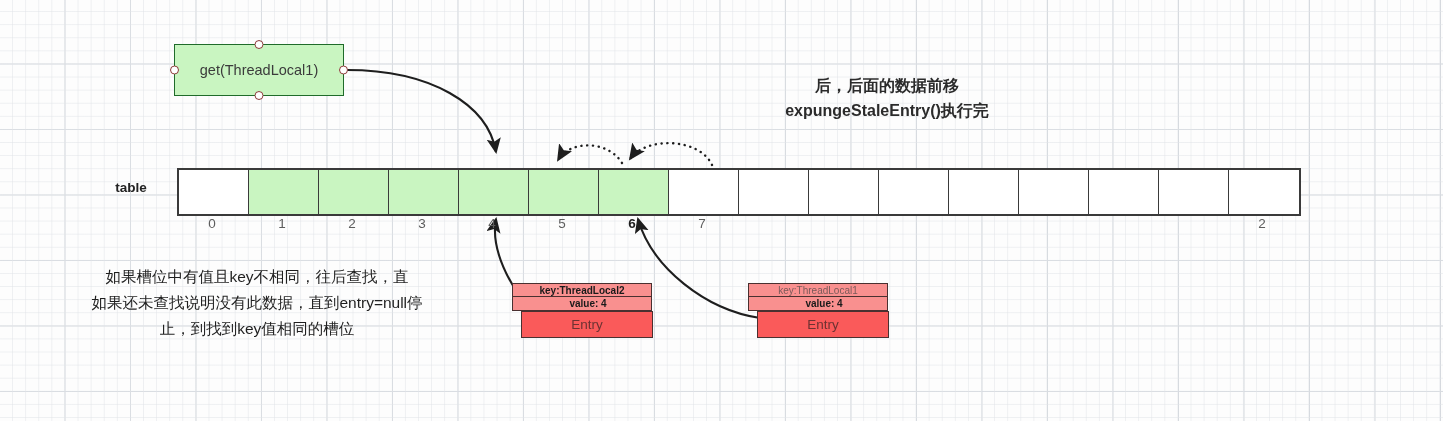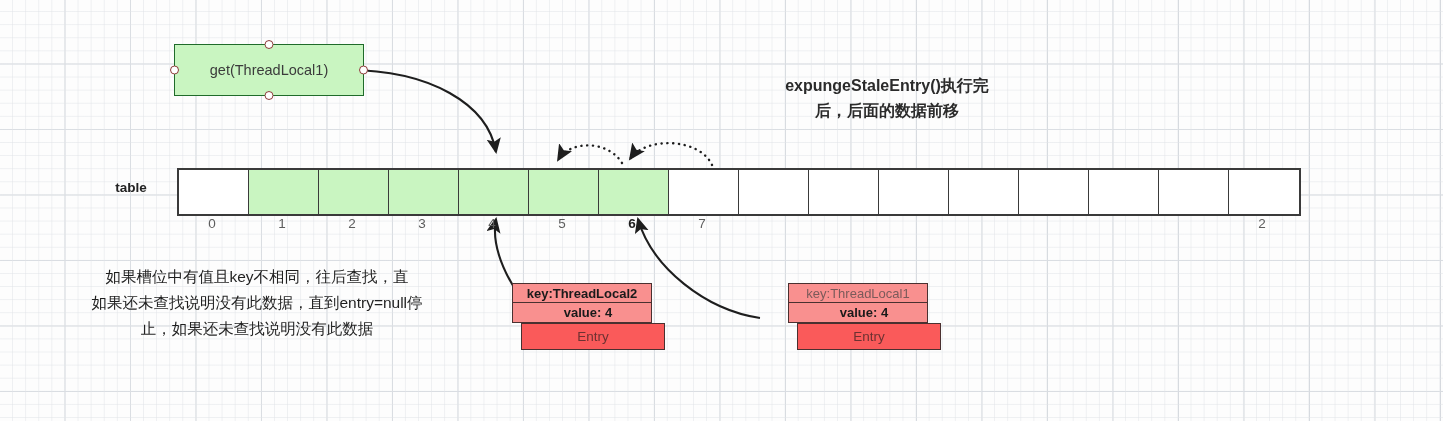--- a/index.html
+++ b/index.html
@@ -35,21 +35,21 @@
     left: 0; top: 0;
     width: 1443px; height: 421px;
     pointer-events: none;
   }
 
   
   .callbox {
     position: absolute;
     left: 174px;
     top: 44px;
-    width: 190px;
+    width: 170px;
     height: 52px;
     background: #c9f5c1;
     border: 1.6px solid #1f6b2a;
     box-sizing: border-box;
     display: flex;
     align-items: center;
     justify-content: center;
   }
   .callbox-label {
     font-size: 14.5px;
@@ -147,45 +147,45 @@
 
   
   .entry-card {
     position: absolute;
   }
   .entry-kv {
     width: 140px;
     box-sizing: border-box;
     background: #f9908f;
     border: 1.6px solid #4a3030;
-    height: 20px;
+    height: 14px;
     display: flex;
     align-items: center;
     justify-content: center;
-    font-size: 13px;
+    font-size: 10px;
   }
   .entry-kv.row2 { border-top: none; padding-left: 12px; }
   .entry-key       { font-weight: bold; color: #1a1a1a; }
   .entry-key.muted { font-weight: normal; color: #7b5a5a; }
   .entry-val       { font-weight: bold; color: #1a1a1a; }
   .entry-foot {
-    width: 144px;
+    width: 132px;
     margin-left: 9px;
     box-sizing: border-box;
     background: #fa5a5a;
     border: 1.6px solid #4a3030;
     height: 27px;
     display: flex;
     align-items: center;
     justify-content: center;
     font-size: 13.5px;
     color: #6d3232;
   }
   #card-a { left: 512px; top: 283px; }
-  #card-b { left: 788px; top: 283px; }
+  #card-b { left: 748px; top: 283px; }
 </style>
 </head>
 <body>
 
 <div id="canvas">
 
   <svg id="wires" viewBox="0 0 1443 421" xmlns="http://www.w3.org/2000/svg">
     <defs>
       <marker id="solidHead" markerWidth="10" markerHeight="10" refX="6.5" refY="3.4" orient="auto" markerUnits="strokeWidth">
         <path d="M0,0 L7.5,3.4 L0,6.8 L1.6,3.4 z" fill="#1e1e1e"></path>
@@ -208,22 +208,22 @@
 
   <div class="callbox">
     <span class="handle h-left"></span>
     <span class="handle h-right"></span>
     <span class="handle h-top"></span>
     <span class="handle h-bottom"></span>
     <span class="callbox-label">get(ThreadLocal1)</span>
   </div>
 
   <div class="headline">
+    <div>后，后面的数据前移</div>
     <div>expungeStaleEntry()执行完</div>
-    <div>后，后面的数据前移</div>
   </div>
 
   <div class="table-label">table</div>
 
   <div id="table-row">
       <div class="cell"></div>
       <div class="cell filled"></div>
       <div class="cell filled"></div>
       <div class="cell filled"></div>
       <div class="cell filled"></div>
@@ -254,21 +254,21 @@
       <div class="idx blank"></div>
       <div class="idx blank"></div>
       <div class="idx blank"></div>
       <div class="idx blank"></div>
       <div class="idx">2</div>
     </div>
 
   <div class="note-left">
     <div>如果槽位中有值且key不相同，往后查找，直</div>
     <div>如果还未查找说明没有此数据，直到entry=null停</div>
-    <div>止，如果还未查找说明没有此数据</div>
+    <div>止，到找到key值相同的槽位</div>
   </div>
 
   <div class="entry-card" id="card-a">
     <div class="entry-kv">
       <span class="entry-key">key:ThreadLocal2</span>
     </div>
     <div class="entry-kv row2">
       <span class="entry-val">value: 4</span>
     </div>
     <div class="entry-foot">Entry</div>

